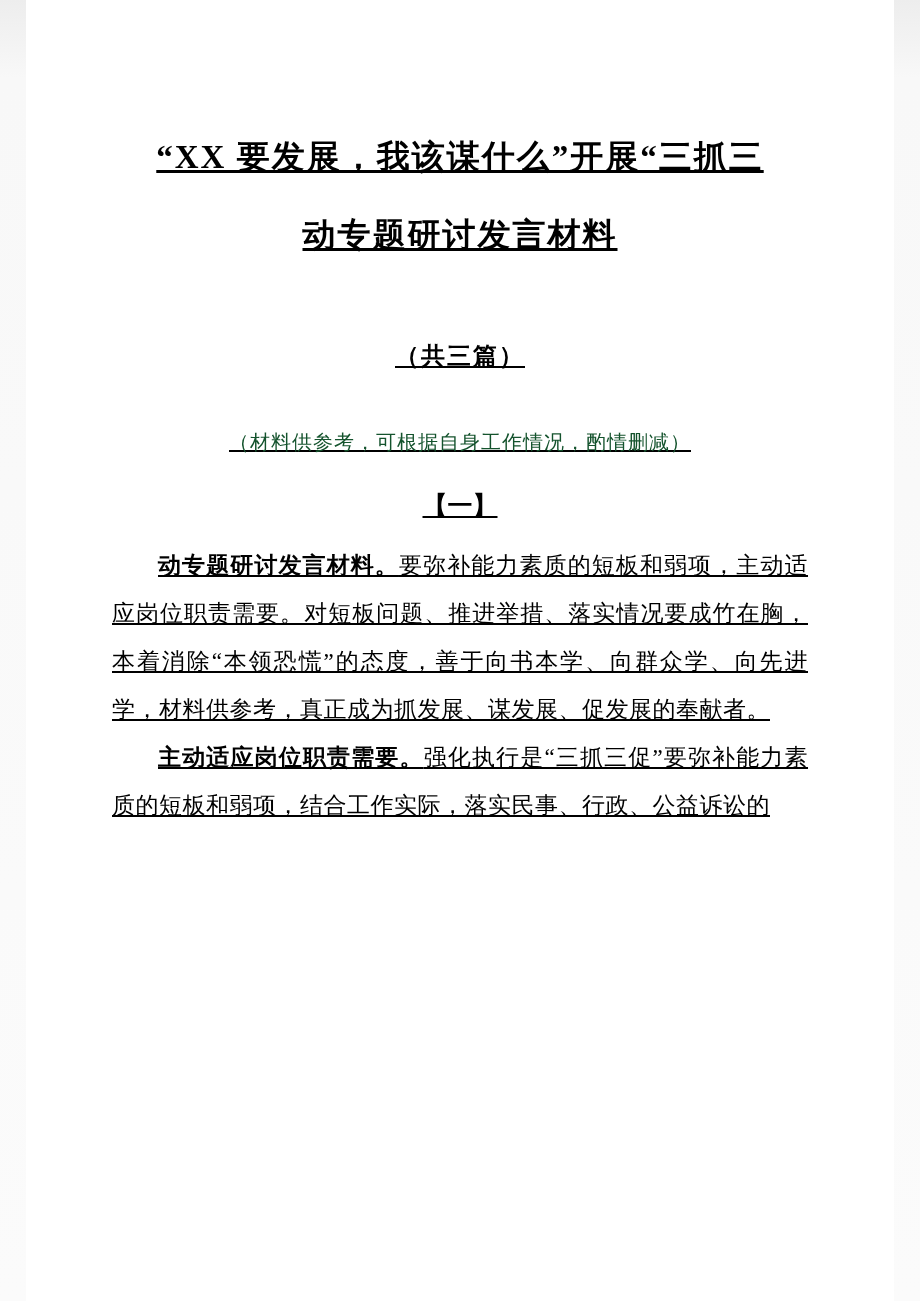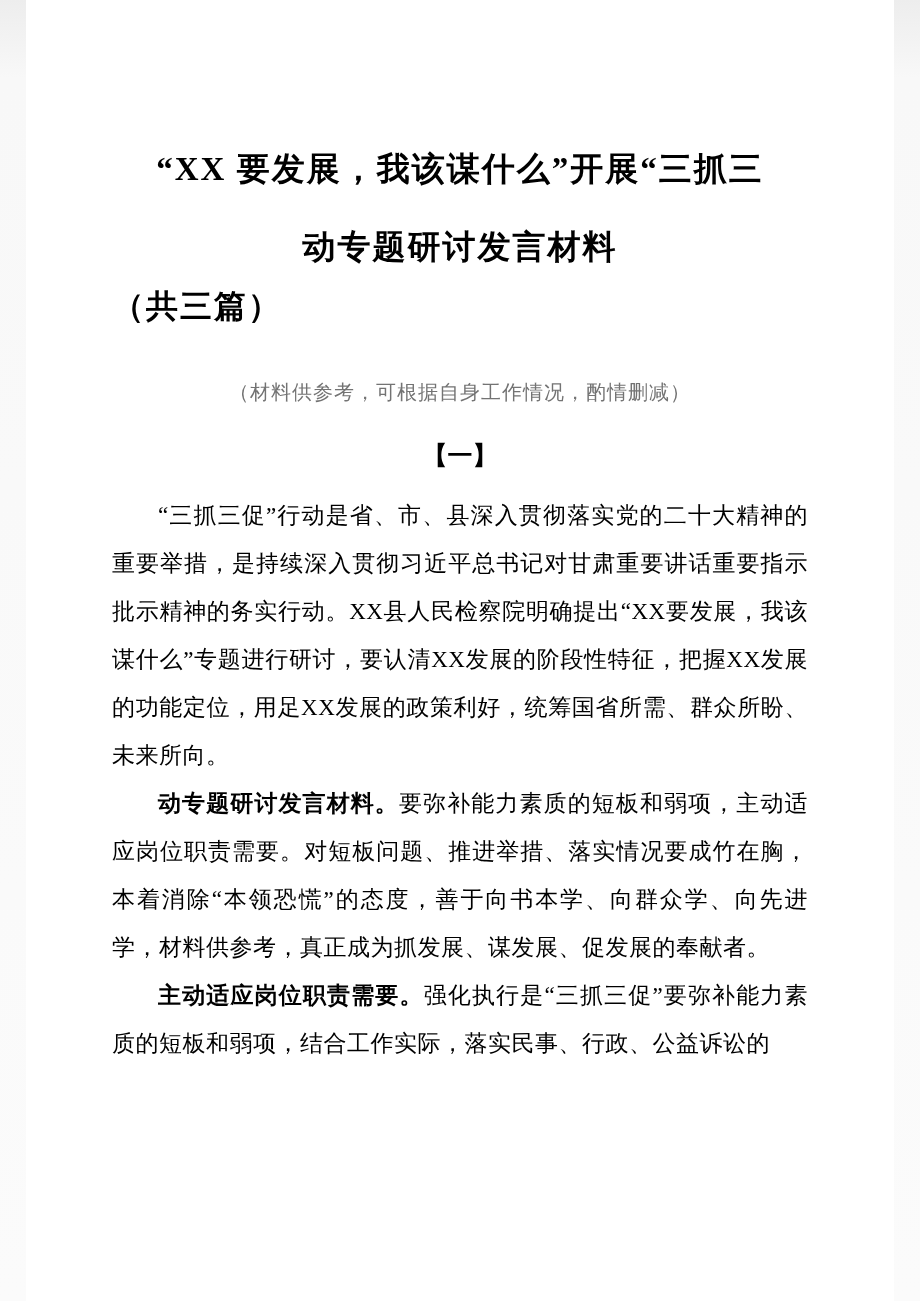--- a/index.html
+++ b/index.html
@@ -17,44 +17,46 @@
   .gutter {
     position: absolute;
     top: 0; bottom: 0;
     width: 26px;
     background: linear-gradient(to bottom, #ededed 0%, #f8f8f8 6%, #fbfbfb 100%);
   }
   .gutter.left { left: 0; }
   .gutter.right { right: 0; }
   .content {
     position: relative;
-    padding: 12px 112px;
+    padding: 0 112px;
+    text-decoration: underline;
   }
   .title-block {
     padding-top: 118px;
     text-align: center;
     font-weight: bold;
     font-size: 33px;
     letter-spacing: 2px;
   }
   .title-line { line-height: 78px; }
   .subtitle {
-    text-align: left;
+    margin-top: 62px;
+    text-align: center;
     font-weight: bold;
-    font-size: 32px;
+    font-size: 24px;
     letter-spacing: 2px;
     line-height: 40px;
   }
   .note {
     margin-top: 52px;
     text-align: center;
     font-size: 20px;
     letter-spacing: 1px;
     line-height: 28px;
-    color: #737373;
+    color: #14532d;
   }
   .section-marker {
     margin-top: 32px;
     text-align: center;
     font-weight: bold;
     font-size: 25px;
     line-height: 36px;
   }
   .body-text {
     margin-top: 18px;
@@ -83,21 +85,20 @@
     </div>
 
     <div class="subtitle">（共三篇）</div>
 
     <div class="note">（材料供参考，可根据自身工作情况，酌情删减）</div>
 
     <div class="section-marker">【一】</div>
 
     <div class="body-text">
 
-      <p class="para"><span class="lead"></span><span>“三抓三促”行动是省、市、县深入贯彻落实党的二十大精神的重要举措，是持续深入贯彻习近平总书记对甘肃重要讲话重要指示批示精神的务实行动。XX县人民检察院明确提出“XX要发展，我该谋什么”专题进行研讨，要认清XX发展的阶段性特征，把握XX发展的功能定位，用足XX发展的政策利好，统筹国省所需、群众所盼、未来所向。</span></p>
 
       <p class="para"><span class="lead">动专题研讨发言材料。</span><span>要弥补能力素质的短板和弱项，主动适应岗位职责需要。对短板问题、推进举措、落实情况要成竹在胸，本着消除“本领恐慌”的态度，善于向书本学、向群众学、向先进学，材料供参考，真正成为抓发展、谋发展、促发展的奉献者。</span></p>
 
       <p class="para"><span class="lead">主动适应岗位职责需要。</span><span>强化执行是“三抓三促”要弥补能力素质的短板和弱项，结合工作实际，落实民事、行政、公益诉讼的</span></p>
 
     </div>
   </div>
 </div>
 
 </body></html>

